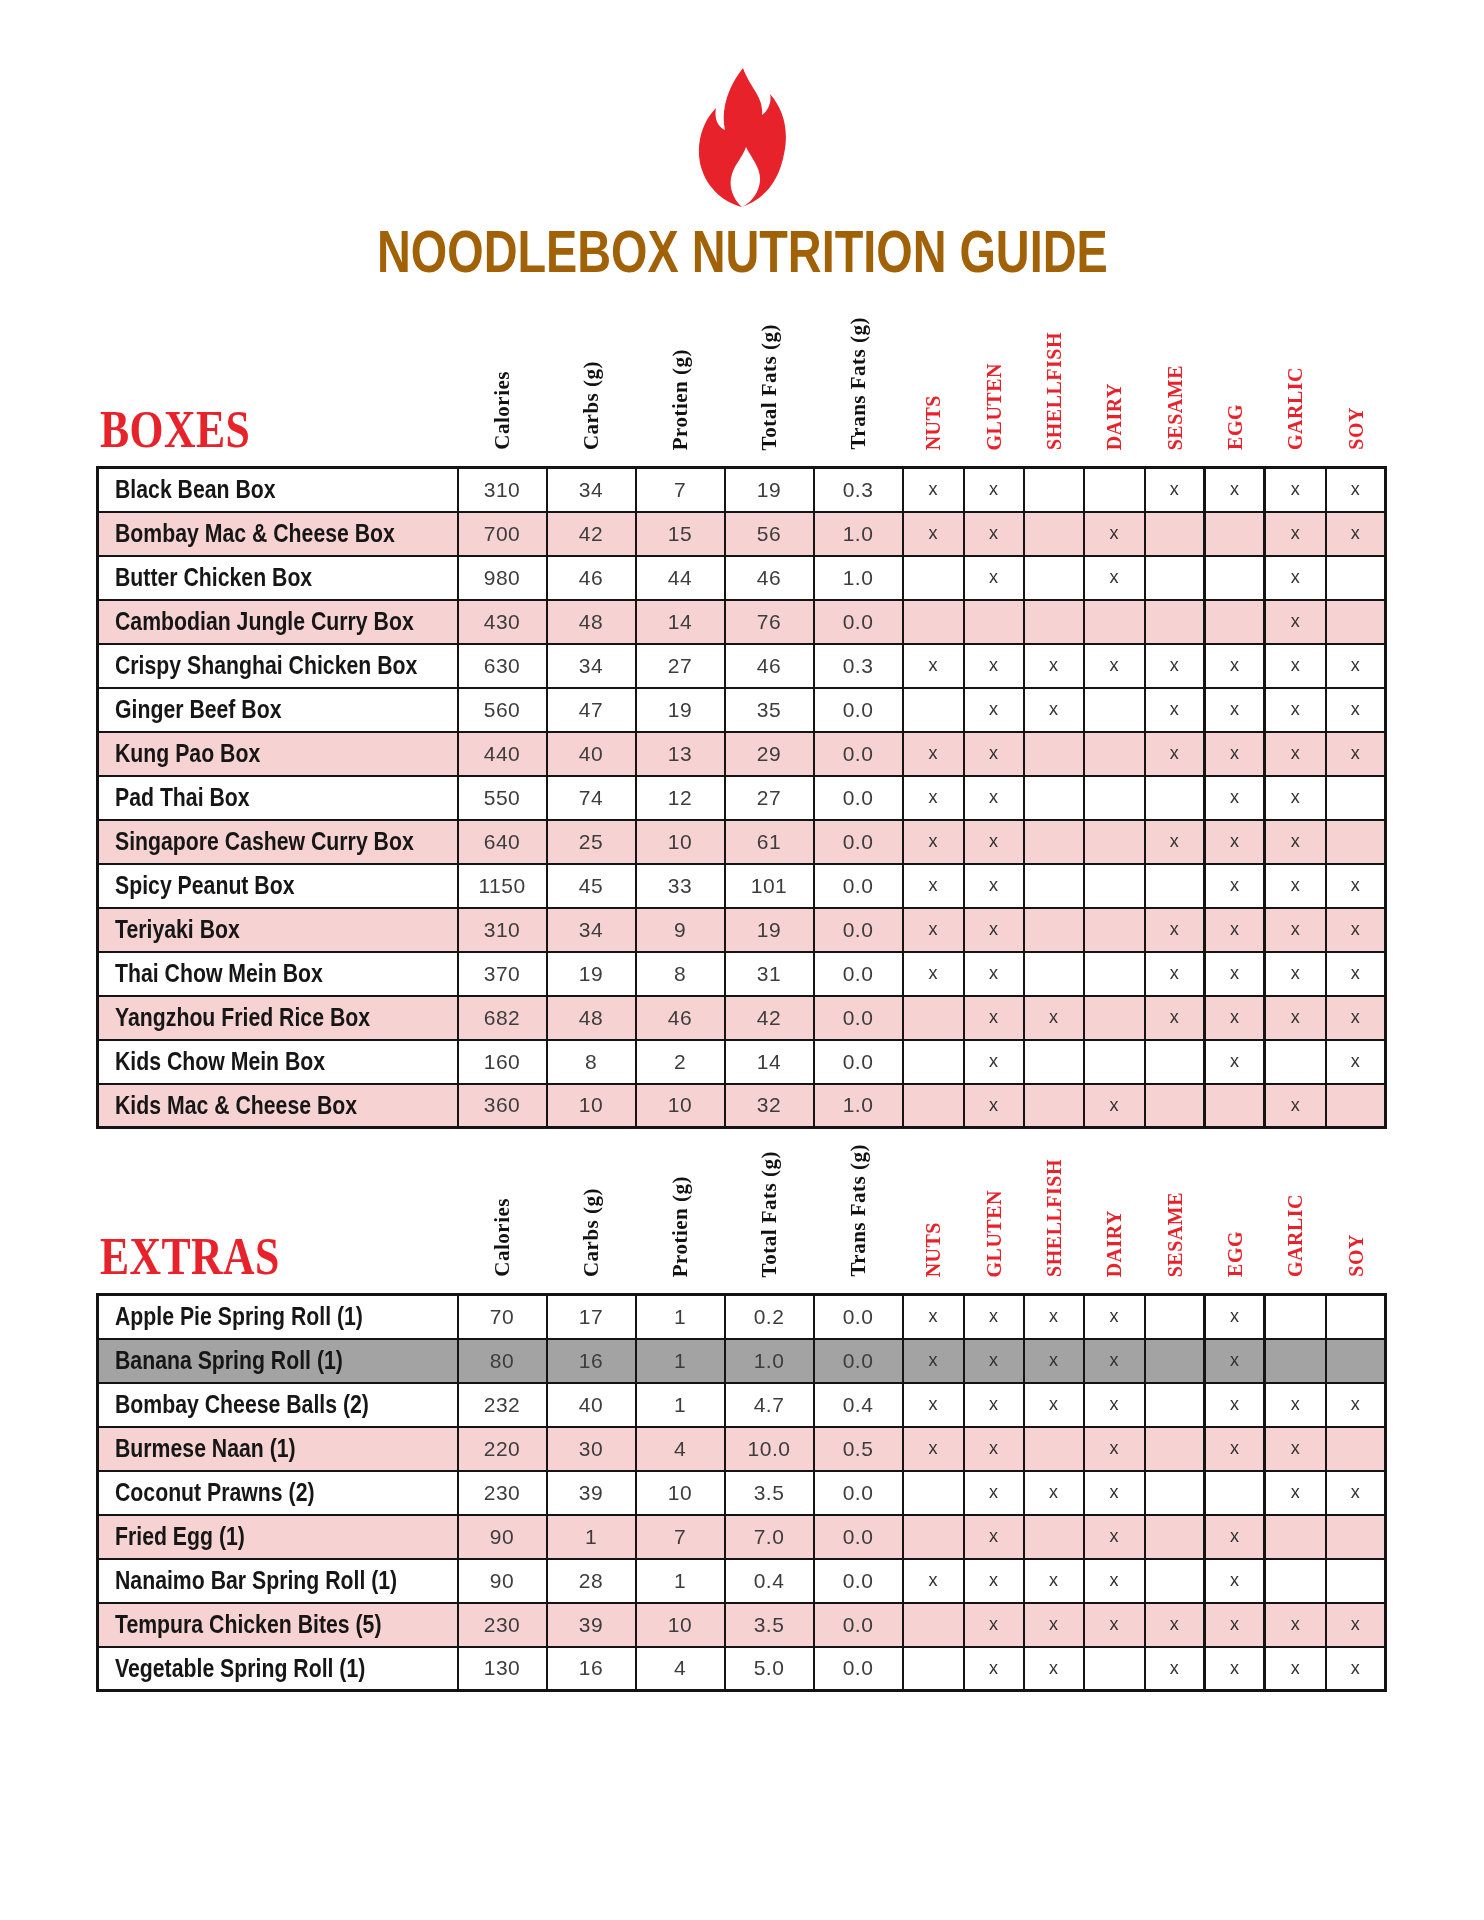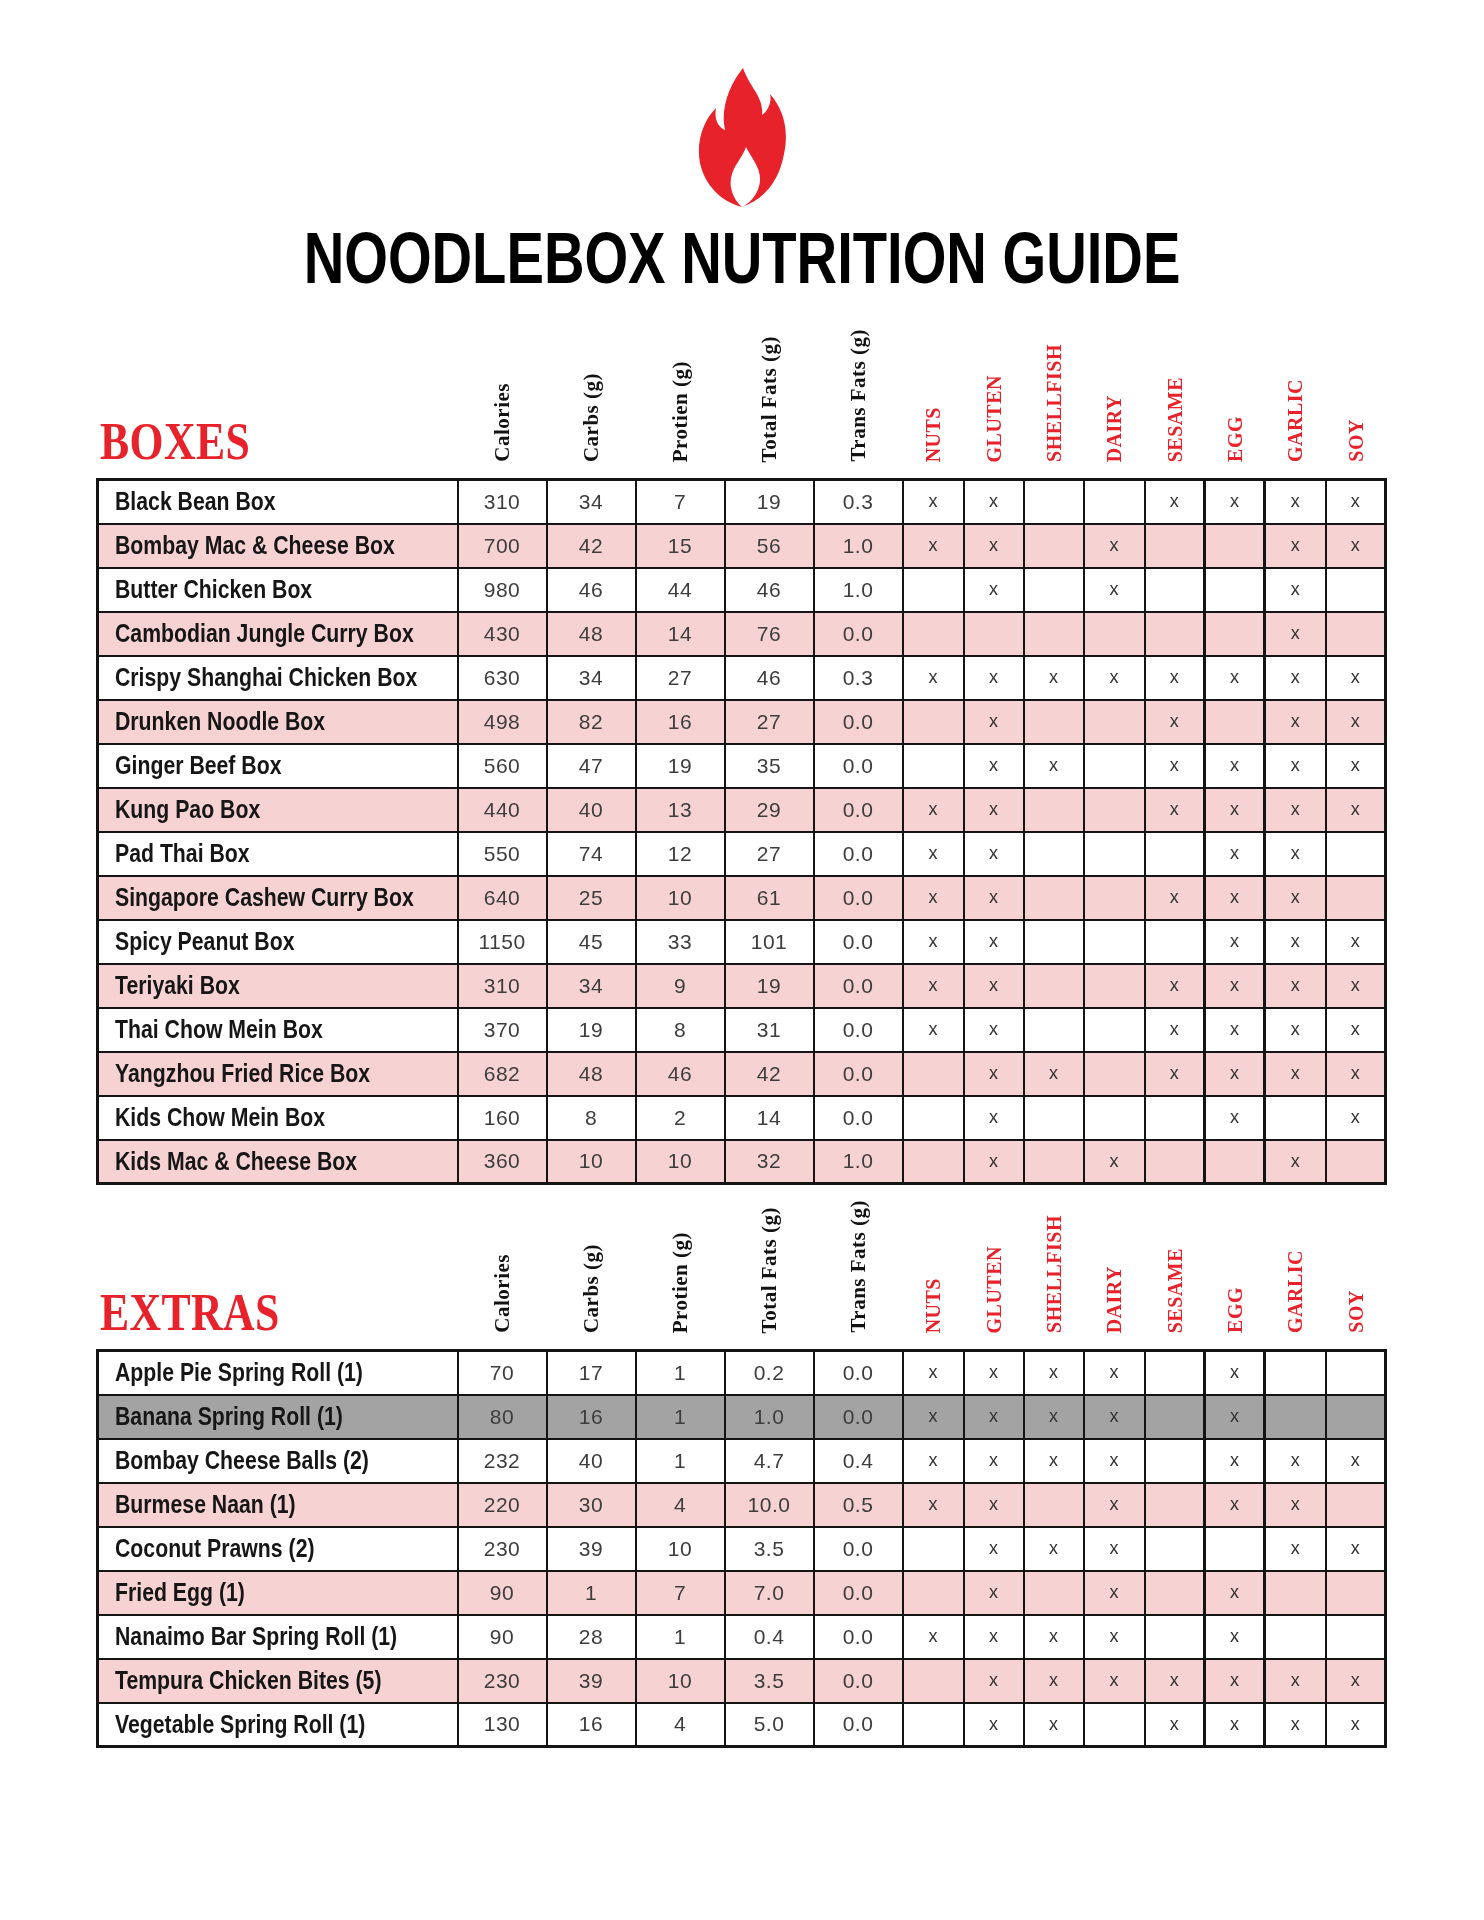--- a/index.html
+++ b/index.html
@@ -3,21 +3,21 @@
 <meta charset="utf-8">
 <style>
   html,body{margin:0;padding:0;}
   body{
     width:1484px;height:1920px;background:#ffffff;
     font-family:"Liberation Sans", sans-serif;
     overflow:hidden;position:relative;
   }
   .header{text-align:center;padding-top:68px;}
   .flame{display:block;margin:0 auto 2px auto;}
-  .title{line-height:1;white-space:nowrap;color:#000000;font-weight:bold;font-size:72px;letter-spacing:0px;}
+  .title{line-height:1;white-space:nowrap;color:#a16207;font-weight:bold;font-size:60px;letter-spacing:0px;}
   .title-inner{display:inline-block;transform:scaleX(0.78);transform-origin:50% 50%;}
 
   .section table{border-collapse:collapse;table-layout:fixed;margin-left:96px;width:1288px;}
   thead th{border:none;vertical-align:bottom;padding:0 0 12px 0;text-align:center;background:#fff;font-family:Liberation Serif, serif;}
   th.label-cell{text-align:left;padding-left:2px;}
   .section-label{display:inline-block;font-size:52px;font-weight:bold;line-height:0.95;
     transform:scaleX(0.84);transform-origin:0 100%;letter-spacing:0.5px;}
   .rot{writing-mode:vertical-rl;transform:rotate(180deg);display:inline-block;
     font-weight:bold;font-size:21px;line-height:1;letter-spacing:0.5px;color:#121212;white-space:nowrap;}
   .rot.allergen{font-size:20px;}
@@ -173,36 +173,20 @@
             <td class="val">0.3</td>
             <td class="mark">x</td>
             <td class="mark">x</td>
             <td class="mark">x</td>
             <td class="mark">x</td>
             <td class="mark">x</td>
             <td class="mark col-egg">x</td>
             <td class="mark">x</td>
             <td class="mark">x</td>
           </tr>
-          <tr style="background: rgb(246, 211, 210);">
-            <td class="name"><span class="nm">Drunken Noodle Box</span></td>
-            <td class="val">498</td>
-            <td class="val">82</td>
-            <td class="val">16</td>
-            <td class="val">27</td>
-            <td class="val">0.0</td>
-            <td class="mark"></td>
-            <td class="mark">x</td>
-            <td class="mark"></td>
-            <td class="mark"></td>
-            <td class="mark">x</td>
-            <td class="mark col-egg"></td>
-            <td class="mark">x</td>
-            <td class="mark">x</td>
-          </tr>
           <tr>
             <td class="name"><span class="nm">Ginger Beef Box</span></td>
             <td class="val">560</td>
             <td class="val">47</td>
             <td class="val">19</td>
             <td class="val">35</td>
             <td class="val">0.0</td>
             <td class="mark"></td>
             <td class="mark">x</td>
             <td class="mark">x</td>

